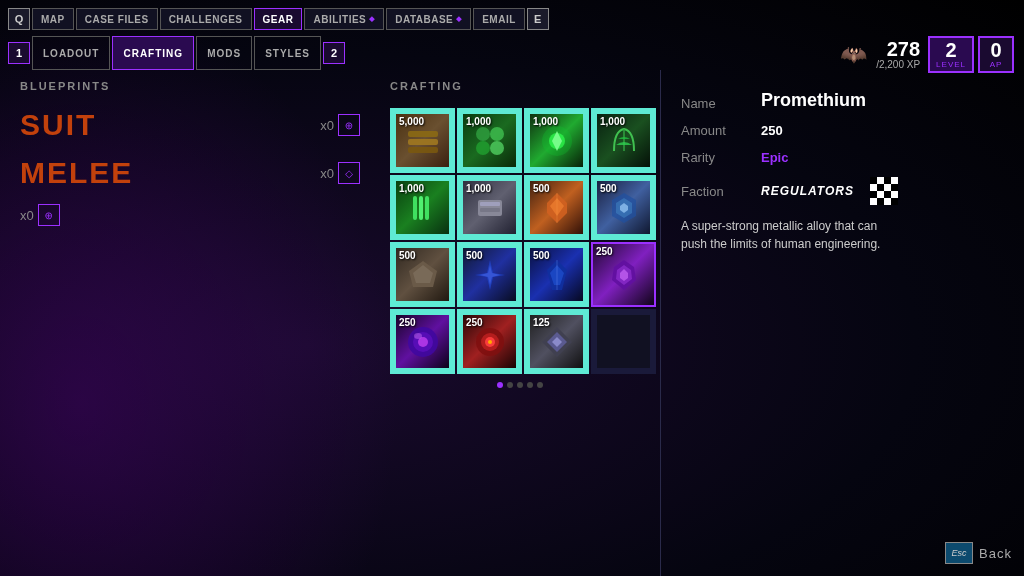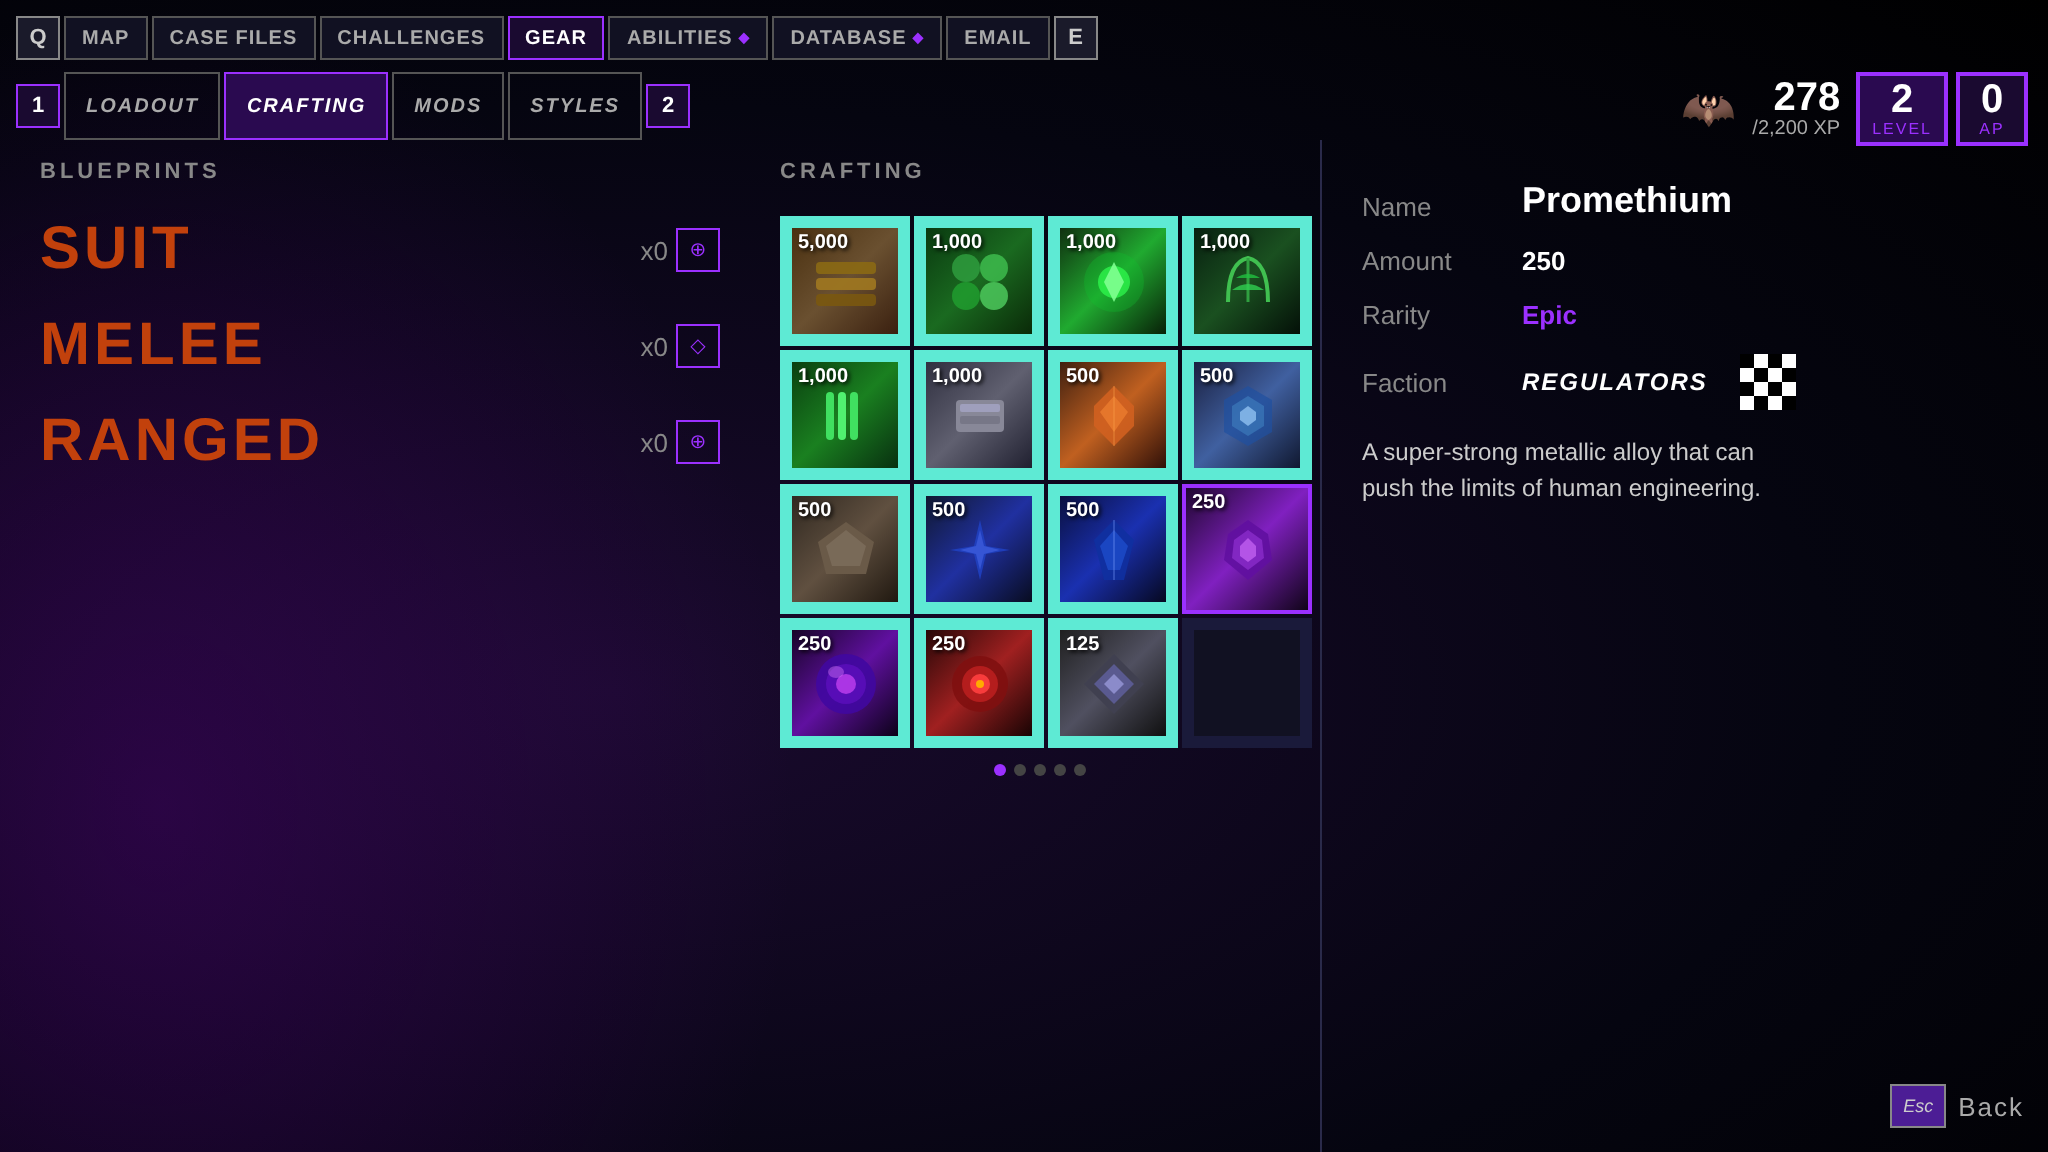--- a/index.html
+++ b/index.html
@@ -103,21 +103,20 @@
       padding: 16px 10px;
       border: 1.5px solid #555;
       color: #aaa;
       font-size: 10px;
       font-weight: bold;
       letter-spacing: 1px;
       display: flex; align-items: center; justify-content: center;
       background: transparent;
       cursor: pointer;
       text-transform: uppercase;
-      font-style: italic;
     }
 
     .sub-btn.active {
       border-color: #9b30ff;
       color: #fff;
       background: #2a0a50;
     }
 
     
     .top-right-hud {
@@ -373,21 +372,21 @@
       z-index: 10;
       cursor: pointer;
     }
 
     .back-key {
       width: 28px; height: 22px;
       border: 1.5px solid #888;
       font-size: 9px;
       color: #ccc;
       display: flex; align-items: center; justify-content: center;
-      background: #4c1d95;
+      background: #0c4a6e;
       font-style: italic;
     }
 
     .back-label {
       font-size: 13px;
       color: #aaa;
       letter-spacing: 1px;
     }
 
     
@@ -458,21 +457,20 @@
       <div class="blueprint-icon">⊕</div>
     </div>
 
     <div class="blueprint-item">
       <span class="blueprint-name">MELEE</span>
       <span class="blueprint-count">x0</span>
       <div class="blueprint-icon">◇</div>
     </div>
 
     <div class="blueprint-item">
-      <span class="blueprint-name">RANGED</span>
       <span class="blueprint-count">x0</span>
       <div class="blueprint-icon">⊕</div>
     </div>
   </div>
 
   <div class="salvage-panel">
     <div class="section-title">CRAFTING</div>
 
     <div class="salvage-grid">
 

